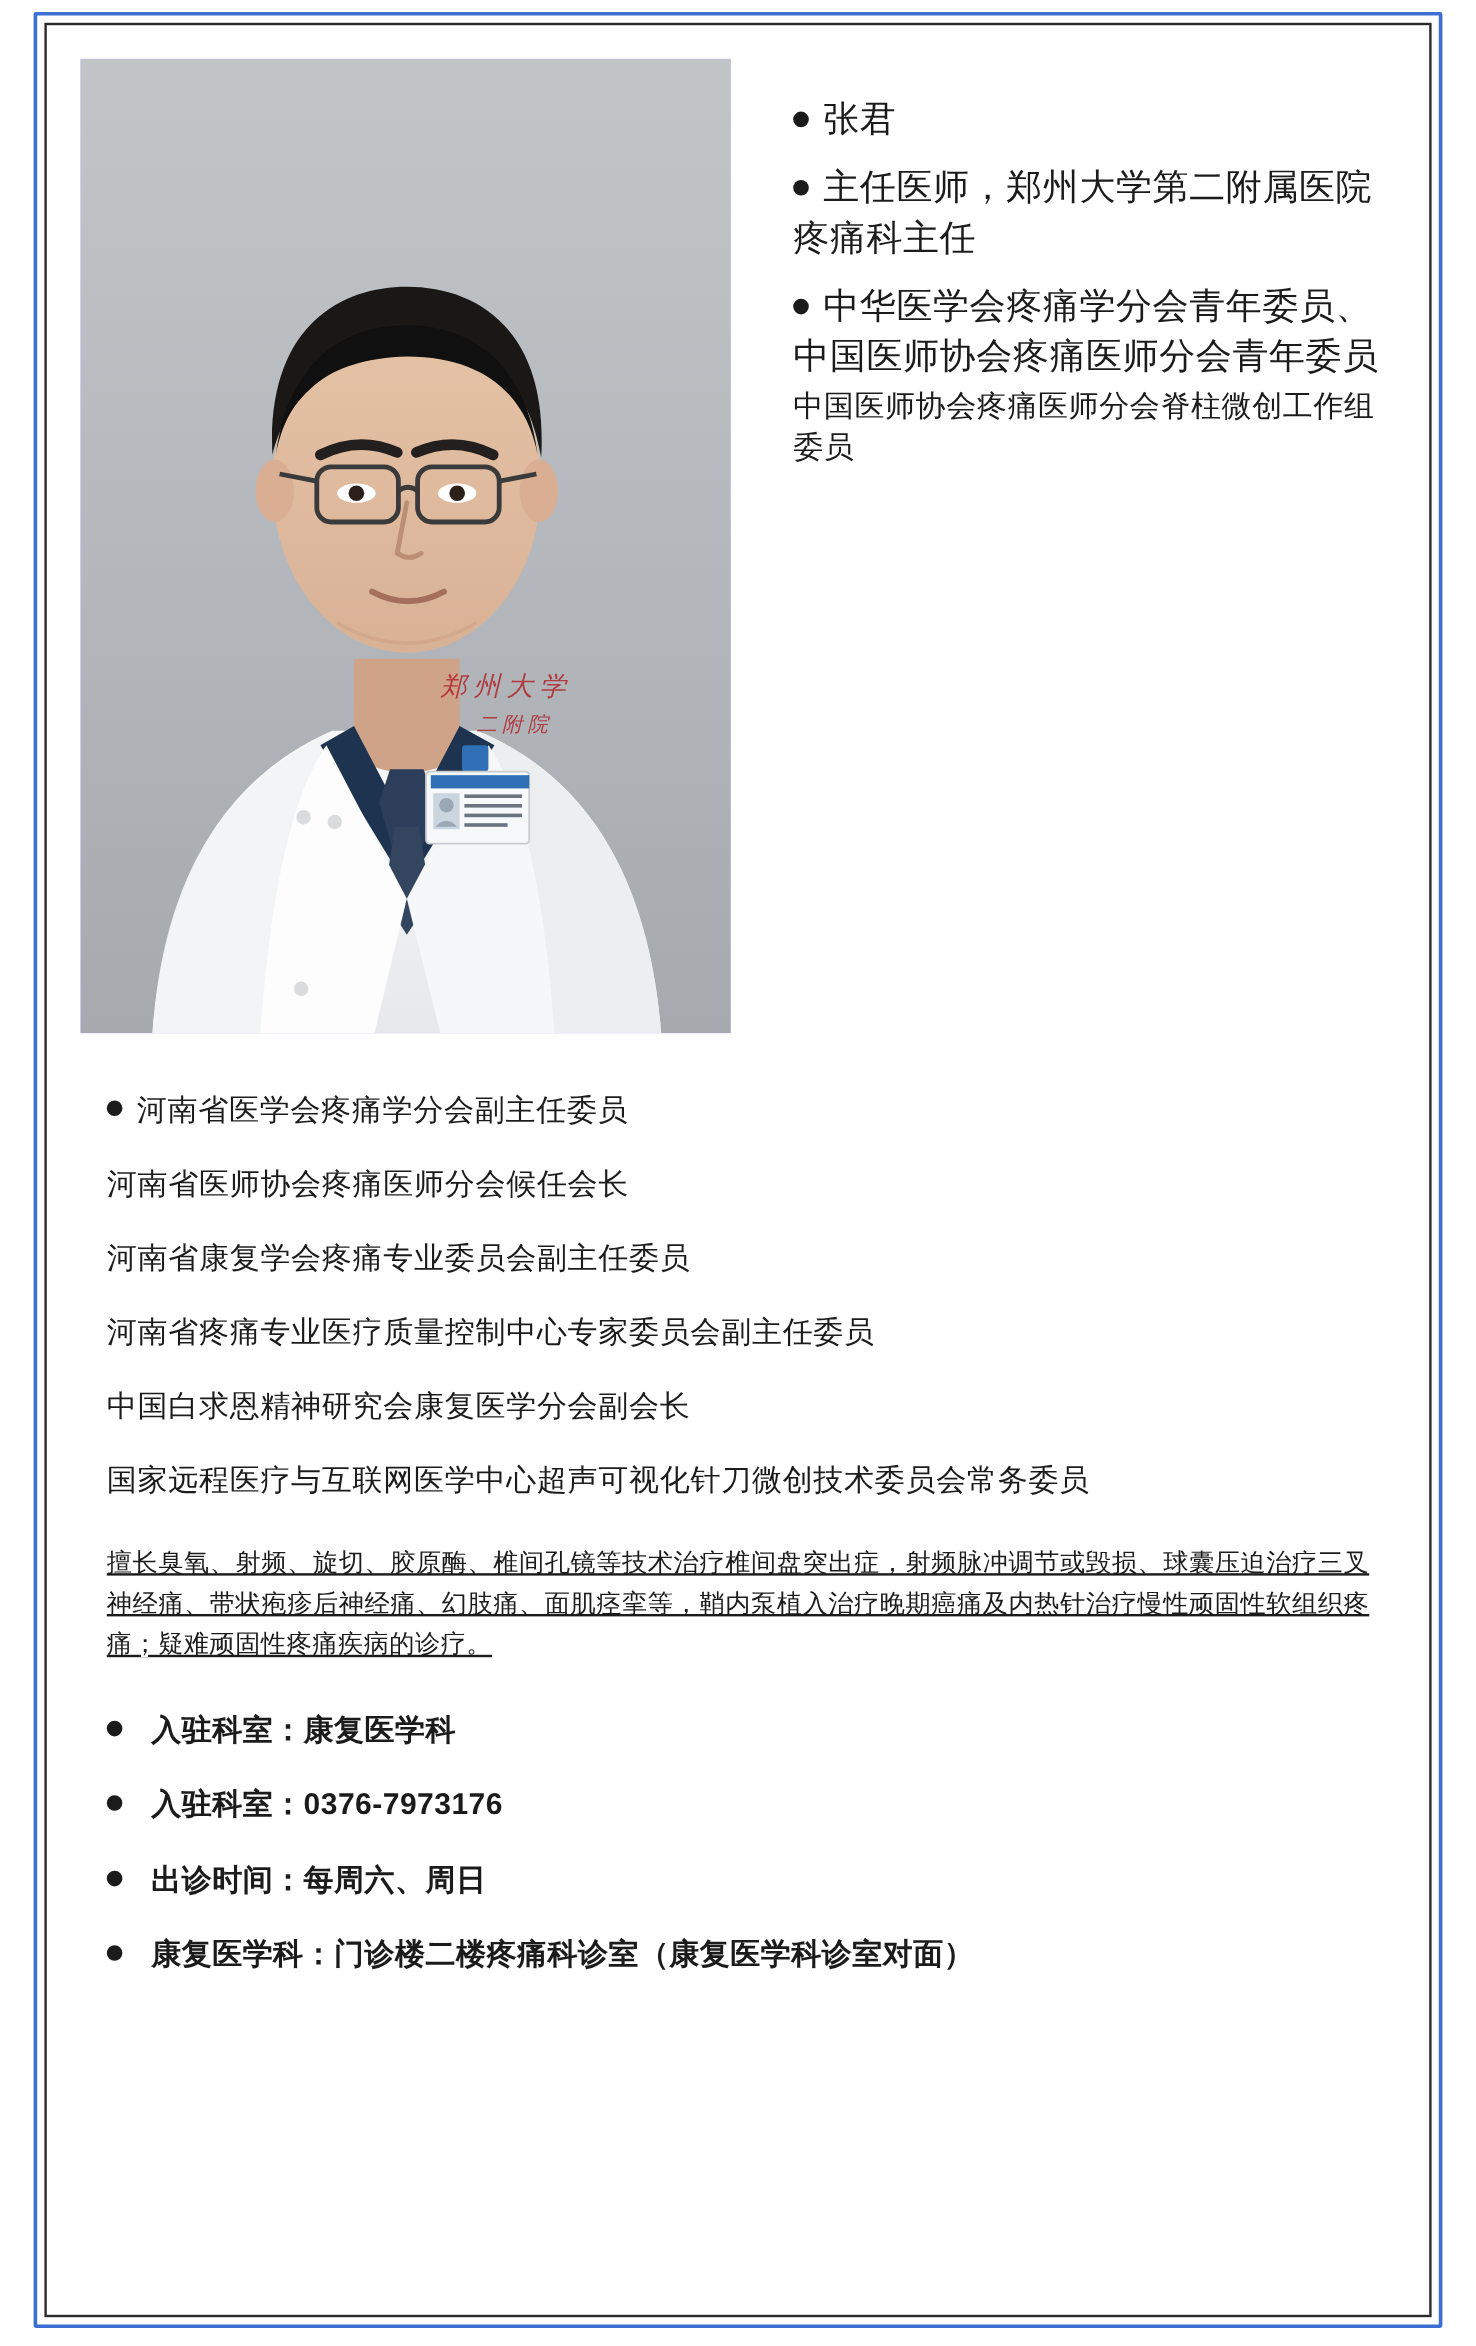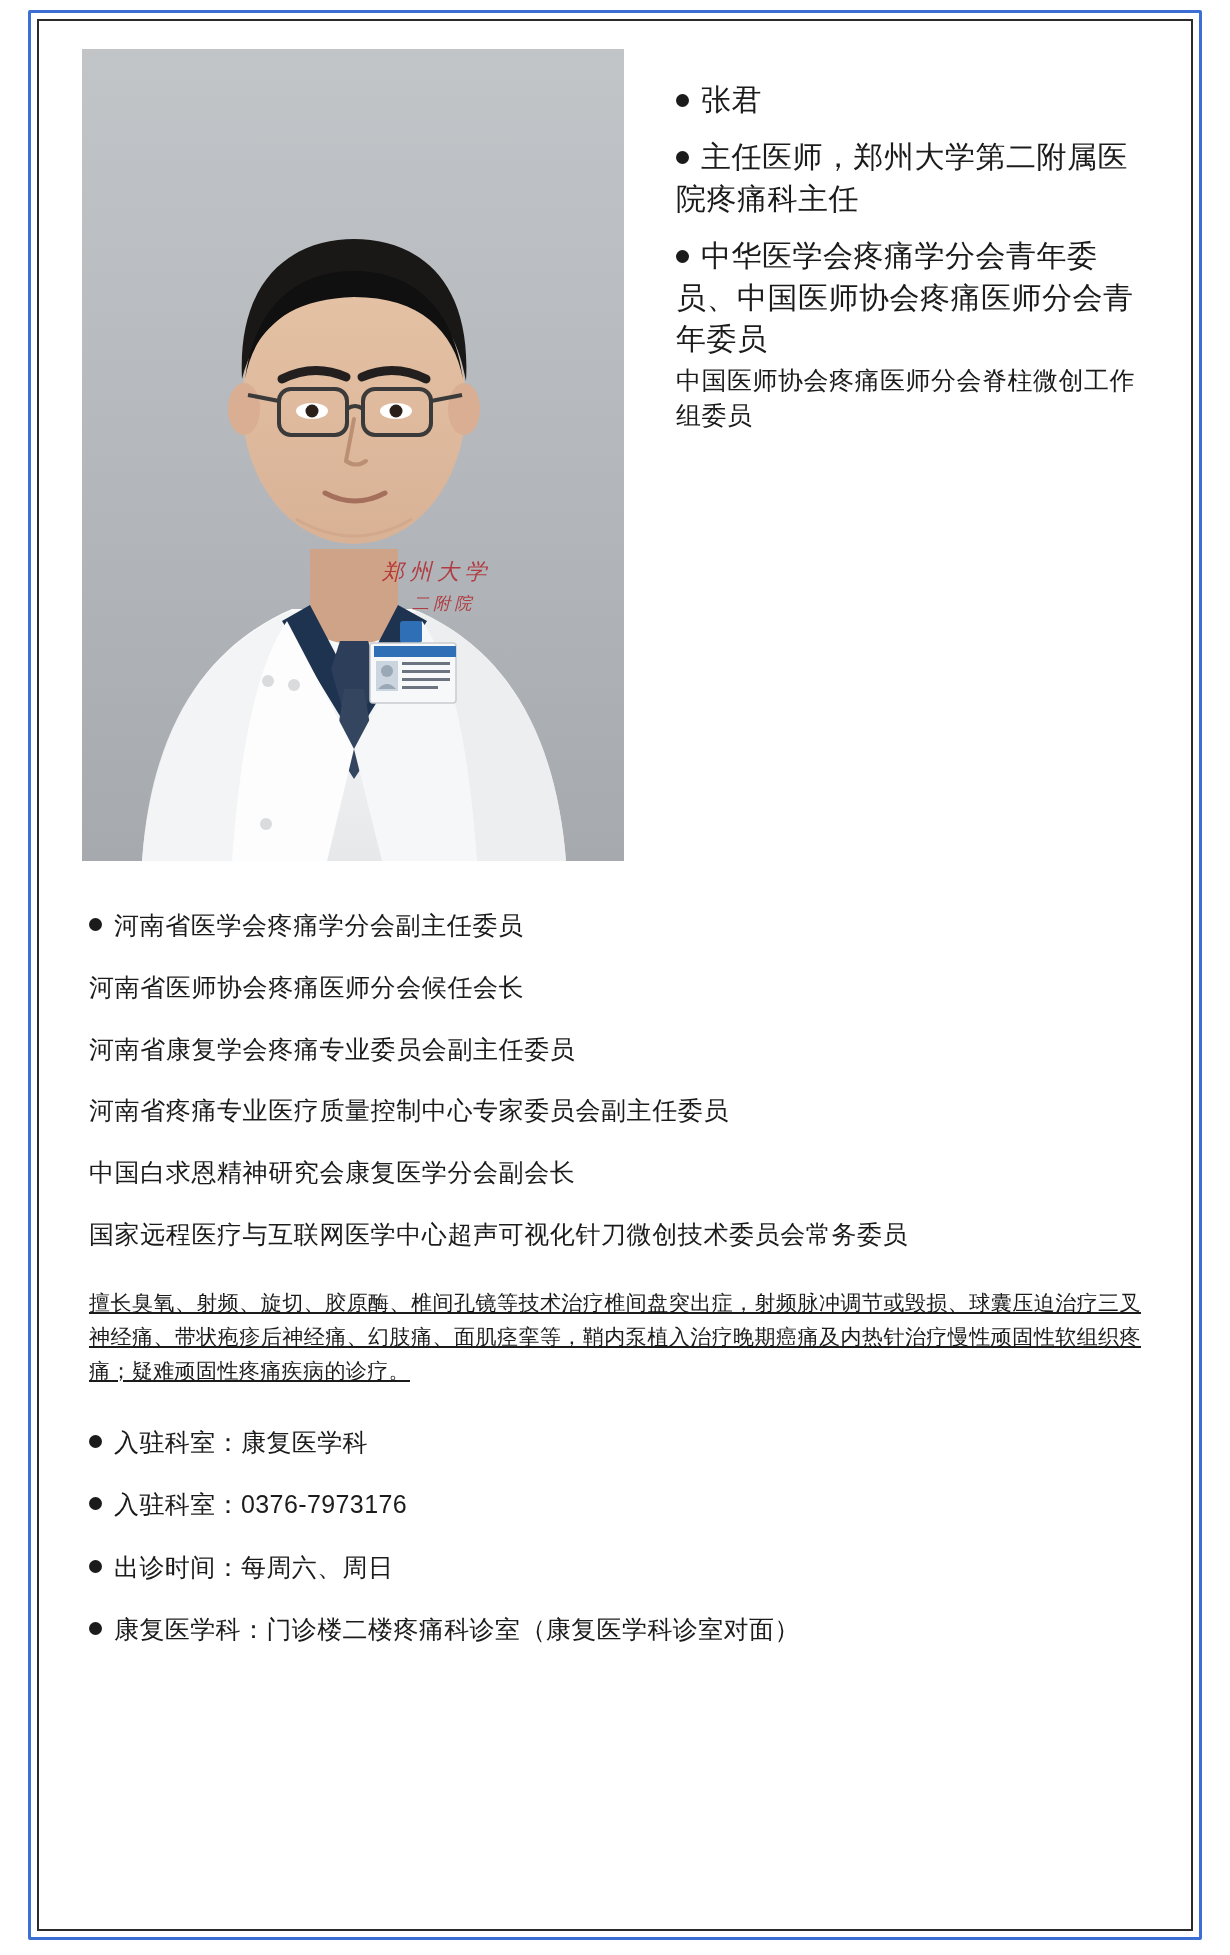--- a/index.html
+++ b/index.html
@@ -55,21 +55,20 @@
     display: flex;
     align-items: flex-start;
   }
   .photo-wrap {
     width: 542px;
     height: 812px;
     flex: 0 0 542px;
     position: relative;
     overflow: hidden;
     background: #c4b5fd;
-    margin-left: 15px;
   }
   .photo-svg { display: block; width: 100%; height: 100%; }
 
   .top-credentials {
     flex: 1 1 auto;
     padding-left: 52px;
     padding-top: 30px;
   }
   .cred-line {
     font-size: 30px;
@@ -128,24 +127,25 @@
     padding-left: 22px;
   }
   .info-item {
     font-size: 25px;
     line-height: 1.3;
     margin-bottom: 30px;
     color: #1b1b1b;
     letter-spacing: 0.4px;
   }
   .info-label {
-    font-weight: normal;
+    font-weight: bold;
+    margin-left: 12px;
   }
   .info-value {
-    font-weight: normal;
+    font-weight: bold;
     text-align: center;
   }
 </style>
 </head>
 <body>
 
 <div id="page-frame">
   <div id="inner-frame">
     <div id="content">
 

